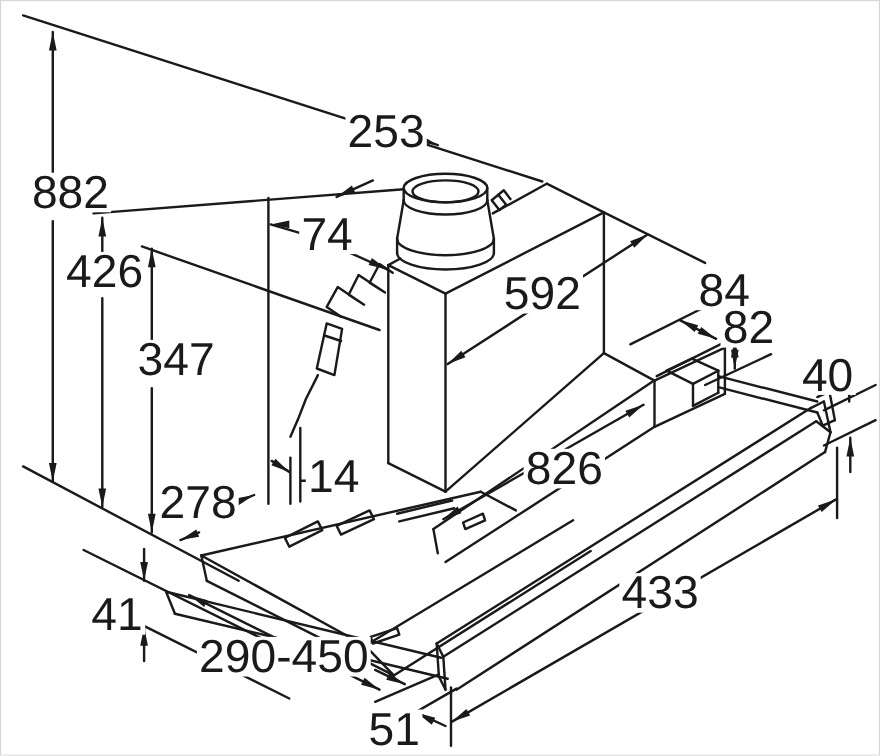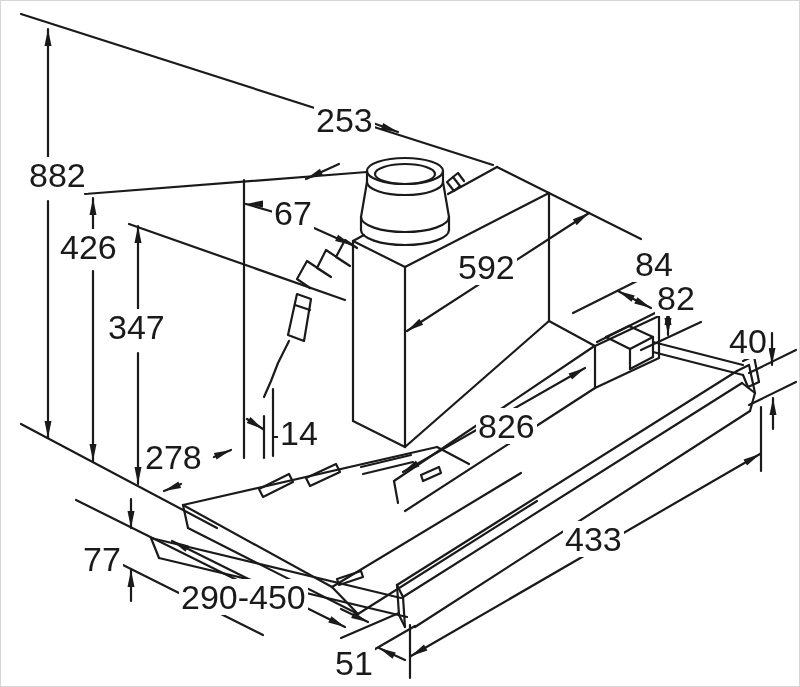--- a/index.html
+++ b/index.html
@@ -3,21 +3,21 @@
 <meta charset="utf-8">
 <style>
   html,body{margin:0;padding:0;background:#fff;}
   #stage{
     position:relative;width:800px;height:687px;background:#ffffff;
     border:1px solid #d6d6d6;box-sizing:border-box;overflow:hidden;
     font-family:"Liberation Sans", sans-serif;
   }
   #dwg{position:absolute;left:0;top:0;}
   .dim-label{
-    position:absolute;font-size:34px;line-height:36px;color:#1a1a1a;
+    position:absolute;font-size:42px;line-height:36px;color:#1a1a1a;
     background:#ffffff;padding:0 2px;white-space:nowrap;
     font-family:"Liberation Sans", sans-serif;
   }
 </style>
 </head>
 <body>
 
 <div id="stage">
   <svg id="dwg" width="800" height="687" viewBox="0 0 800 687">
       <line x1="20" y1="13" x2="492" y2="164" stroke="#1a1a1a" stroke-width="2.2" stroke-linecap="round"></line>
@@ -170,27 +170,27 @@
       <polygon points="171,540 187.73607766029068,544.599315660913 184.55814416211382,550.8363613302316" fill="#1a1a1a"></polygon>
       <polygon points="344,626 327.2639223397093,621.400684339087 330.4418558378861,615.1636386697684" fill="#1a1a1a"></polygon>
       <polygon points="410,655 422.9724318643355,643.4689110867545 426.4724318643355,649.5310889132455" fill="#1a1a1a"></polygon>
       <polygon points="759,453 746.0275681356645,464.5310889132455 742.5275681356645,458.4689110867545" fill="#1a1a1a"></polygon>
       <polygon points="367,621 350.1136037042845,616.9875668050363 353.0719315364694,610.6434122957799" fill="#1a1a1a"></polygon>
       <polygon points="378,647 394.7360776602907,651.599315660913 391.5581441621139,657.8363613302316" fill="#1a1a1a"></polygon>
     </svg>
 
   <div class="dim-label" style="left:26px;top:156px">882</div>
   <div class="dim-label" style="left:57px;top:228px">426</div>
-  <div class="dim-label" style="left:105px;top:308px">347</div>
+  <div class="dim-label" style="left:122px;top:308px">347</div>
   <div class="dim-label" style="left:313px;top:101px">253</div>
-  <div class="dim-label" style="left:271px;top:194px">67</div>
+  <div class="dim-label" style="left:271px;top:194px">74</div>
   <div class="dim-label" style="left:455px;top:248px">592</div>
   <div class="dim-label" style="left:632px;top:245px">84</div>
   <div class="dim-label" style="left:654px;top:279px">82</div>
   <div class="dim-label" style="left:726px;top:322px">40</div>
   <div class="dim-label" style="left:475px;top:407px">826</div>
   <div class="dim-label" style="left:277px;top:414px">14</div>
   <div class="dim-label" style="left:142px;top:438px">278</div>
-  <div class="dim-label" style="left:80px;top:540px">77</div>
+  <div class="dim-label" style="left:80px;top:540px">41</div>
   <div class="dim-label" style="left:178px;top:578px">290-450</div>
   <div class="dim-label" style="left:562px;top:520px">433</div>
   <div class="dim-label" style="left:332px;top:644px">51</div>
 </div>
 
 </body></html>

